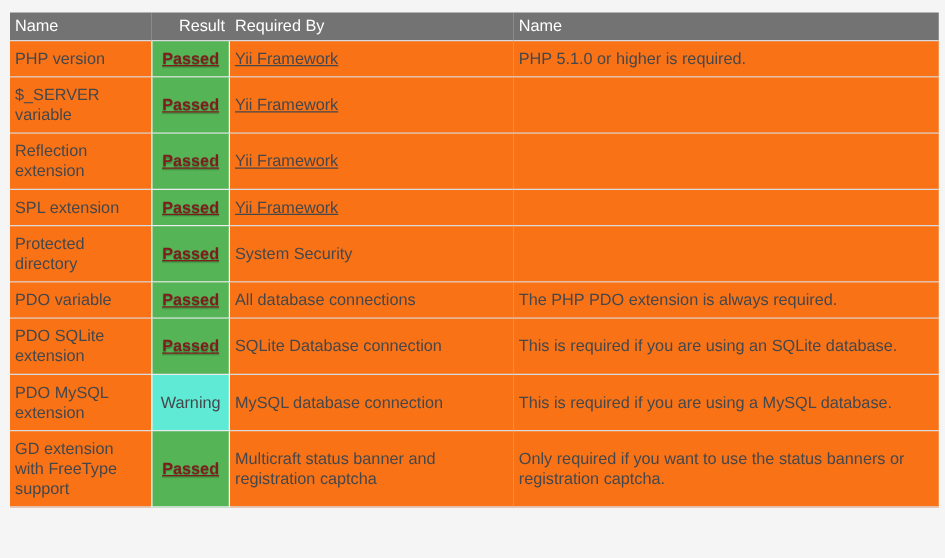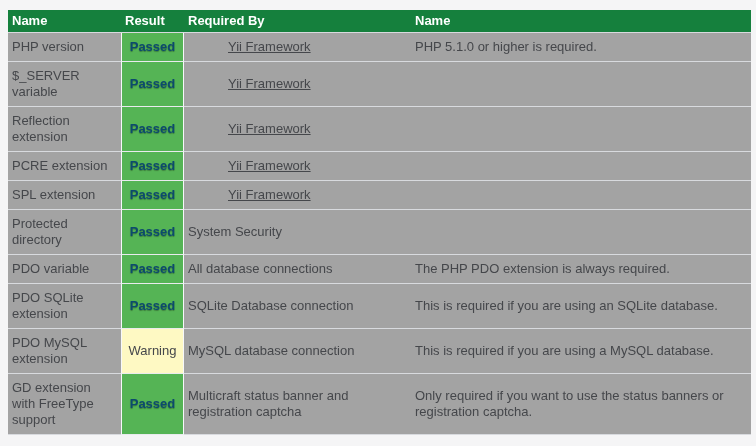--- a/index.html
+++ b/index.html
@@ -25,61 +25,61 @@
     table-layout: fixed;
     width: 743px;
     margin: 10px 5px 0 8px;
   }
   col.col-name   { width: 113px; }
   col.col-result { width: 63px; }
   col.col-req    { width: 227px; }
   col.col-memo   { width: 340px; }
 
   th {
-    background: #15803d;
+    background: #737373;
     color: #ffffff;
-    font-weight: bold;
+    font-weight: normal;
     font-size: 13px;
     text-align: left;
     padding: 3px 4px;
     line-height: 16px;
     border-bottom: 1px solid #d8dade;
   }
-  th.c-result { text-align: left; }
+  th.c-result { text-align: right; }
 
   td {
-    background: #a3a3a3;
+    background: #f97316;
     border-bottom: 1px solid #d8dade;
     padding: 6px 4px;
     line-height: 16px;
     vertical-align: middle;
     word-wrap: break-word;
   }
   td.c-name { padding-right: 8px; }
   td.c-result {
     text-align: center;
     border-left: 1px solid #f7f8fa;
     border-right: 1px solid #f7f8fa;
   }
   td.c-result.passed {
     background: #55b455;
-    color: #0c4a6e;
+    color: #7f1d1d;
     font-weight: bold;
     text-shadow: 0 1px 1px rgba(0,0,0,0.30);
     border-bottom-color: #e9ebee;
+    text-decoration: underline;
   }
   td.c-result.warning {
-    background: #fef9c3;
+    background: #5eead4;
     color: #45474b;
     border-bottom-color: #e9ebee;
   }
   td.c-req span.link {
     text-decoration: underline;
     cursor: pointer;
-    margin-left: 40px;
   }
   td.c-memo { padding-right: 10px; margin-left: 12px; }
 </style>
 </head>
 <body>
 
 <div class="page">
   <table class="req-table">
     <colgroup>
       <col class="col-name">
@@ -103,26 +103,20 @@
         <td class="c-memo">PHP 5.1.0 or higher is required.</td>
       </tr>
       <tr>
         <td class="c-name">$_SERVER variable</td>
         <td class="c-result passed">Passed</td>
         <td class="c-req"><span class="link">Yii Framework</span></td>
         <td class="c-memo"></td>
       </tr>
       <tr>
         <td class="c-name">Reflection extension</td>
-        <td class="c-result passed">Passed</td>
-        <td class="c-req"><span class="link">Yii Framework</span></td>
-        <td class="c-memo"></td>
-      </tr>
-      <tr>
-        <td class="c-name">PCRE extension</td>
         <td class="c-result passed">Passed</td>
         <td class="c-req"><span class="link">Yii Framework</span></td>
         <td class="c-memo"></td>
       </tr>
       <tr>
         <td class="c-name">SPL extension</td>
         <td class="c-result passed">Passed</td>
         <td class="c-req"><span class="link">Yii Framework</span></td>
         <td class="c-memo"></td>
       </tr>

